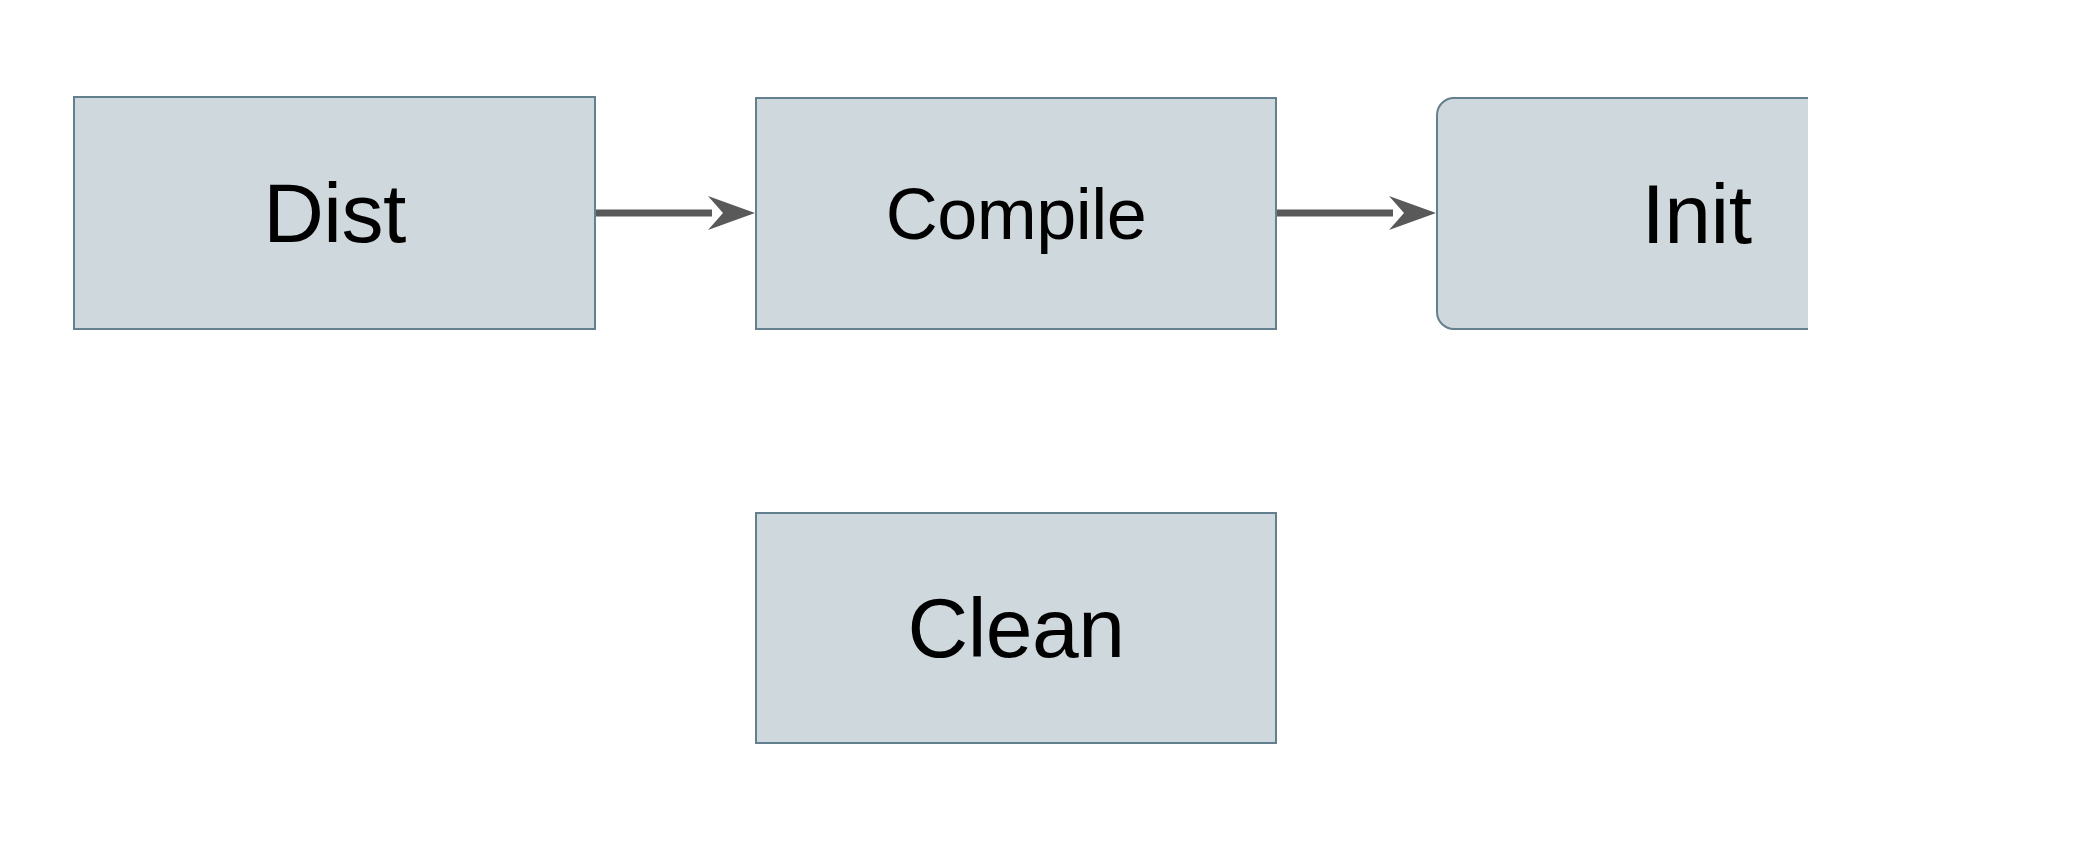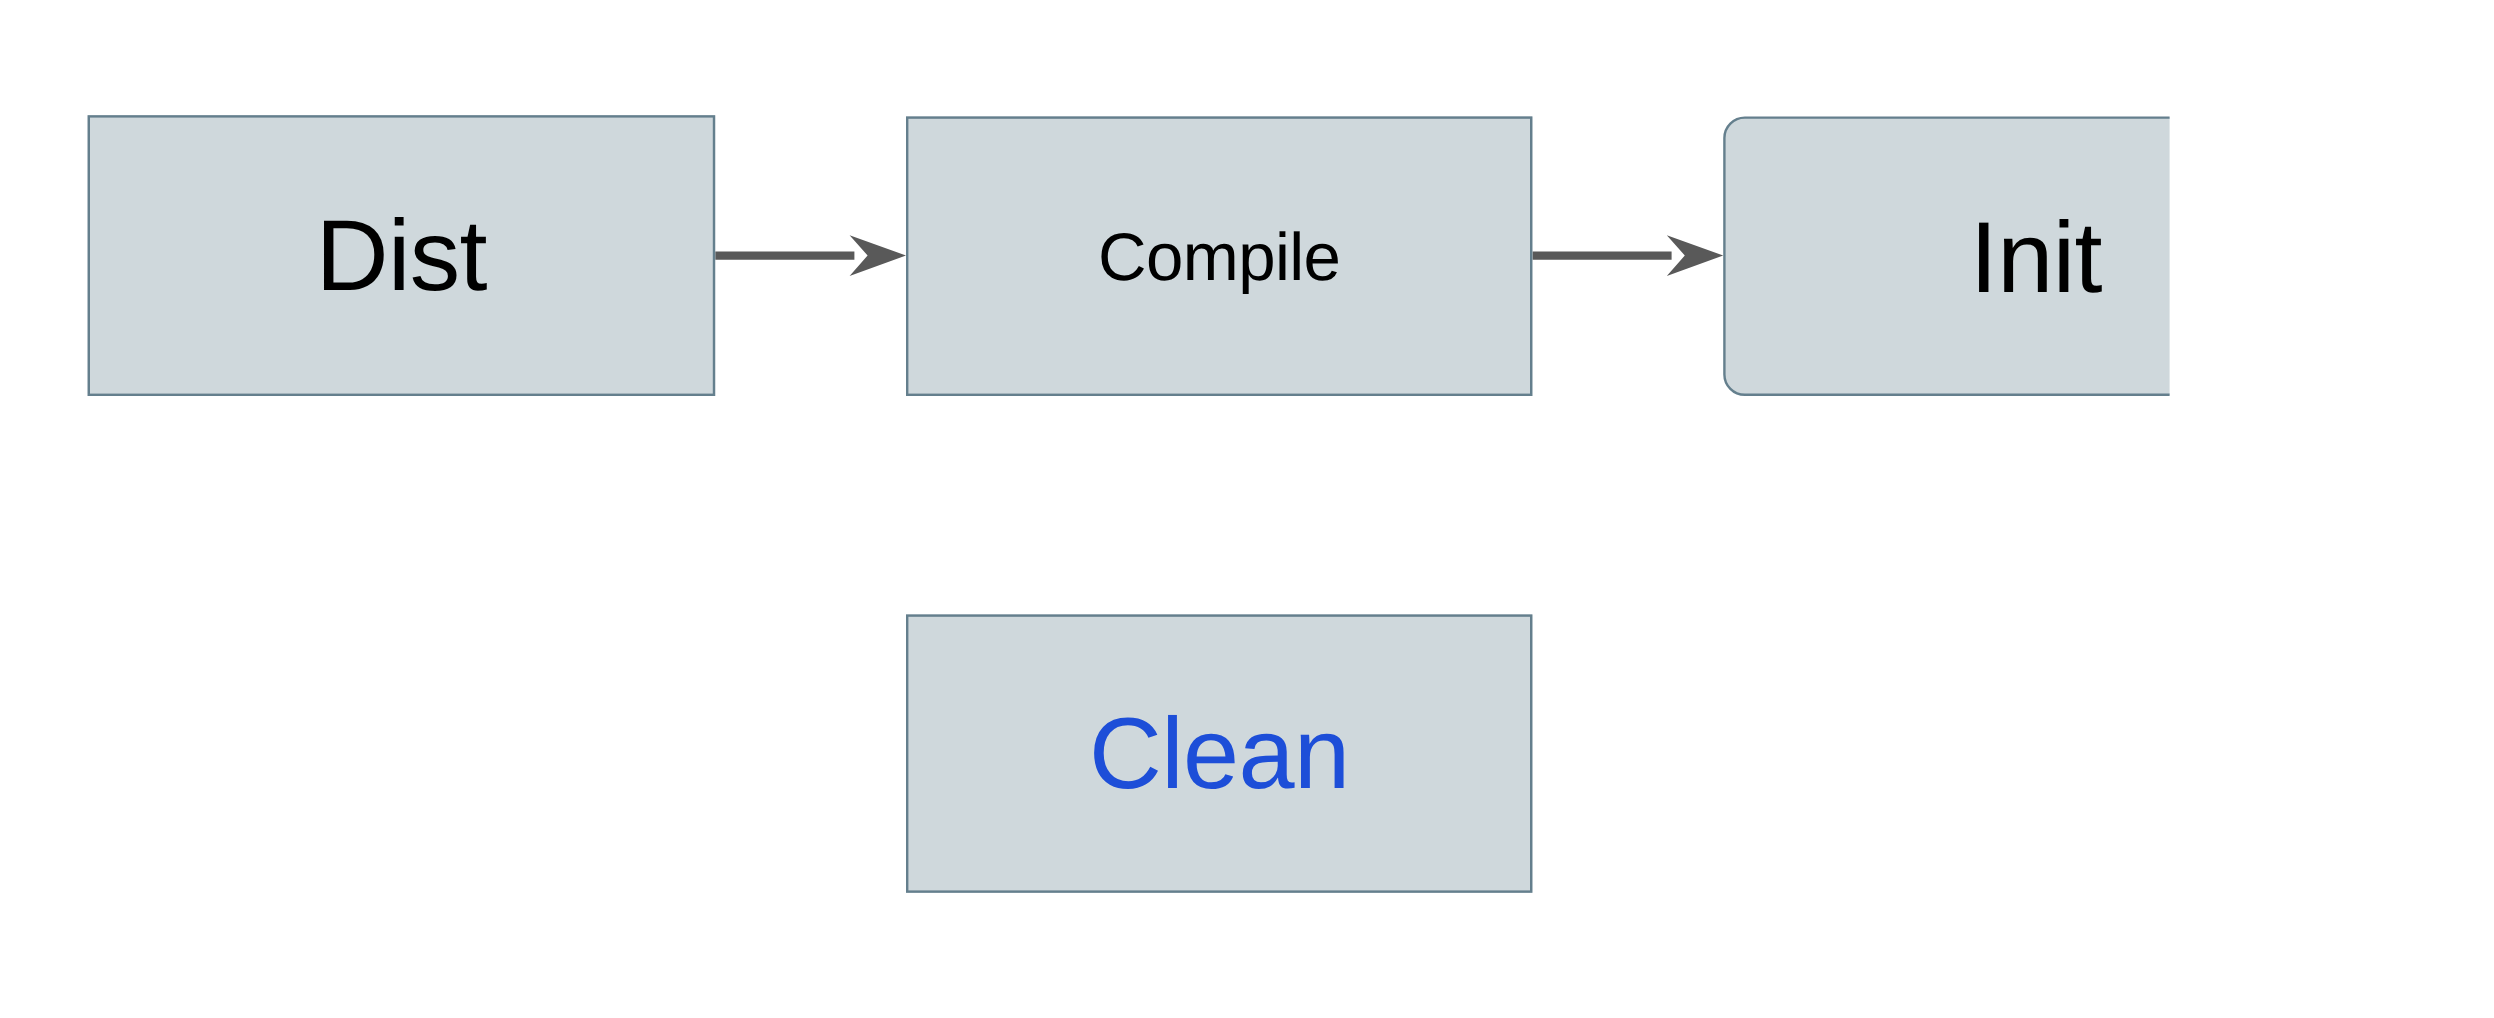--- a/index.html
+++ b/index.html
@@ -69,24 +69,24 @@
       <path class="edge-path" d="M 1277 213 L 1393 213" stroke="#595959" stroke-width="7"></path>
       <path class="edge-head" d="M 1436 213 L 1389 196 L 1404 213 L 1389 230 Z" fill="#595959"></path>
     </g>
   </svg>
 
   <div class="node" style="left: 73px; top: 96px; width: 523px; height: 234px; background: rgb(207, 216, 220); border-color: rgb(100, 127, 141); border-width: 2px;">
     <span class="node-label" style="color: rgb(0, 0, 0); font-size: 84px;">Dist</span>
   </div>
 
   <div class="node" style="left: 755px; top: 97px; width: 522px; height: 233px; background: rgb(207, 216, 220); border-color: rgb(100, 127, 141); border-width: 2px;">
-    <span class="node-label" style="color: rgb(0, 0, 0); font-size: 56px;">Compile</span>
+    <span class="node-label" style="color: rgb(0, 0, 0); font-size: 72px;">Compile</span>
   </div>
 
   <div class="node" style="left: 1436px; top: 97px; width: 521px; height: 233px; background: rgb(207, 216, 220); border-color: rgb(100, 127, 141); border-width: 2px; border-radius: 18px;">
     <span class="node-label" style="color: rgb(0, 0, 0); font-size: 84px;">Init</span>
   </div>
 
   <div class="node" style="left: 755px; top: 512px; width: 522px; height: 232px; background: rgb(207, 216, 220); border-color: rgb(100, 127, 141); border-width: 2px;">
-    <span class="node-label" style="color: #1d4ed8; font-size: 84px;">Clean</span>
+    <span class="node-label" style="color: #000000; font-size: 84px;">Clean</span>
   </div>
 
 </div>
 
 </body></html>

